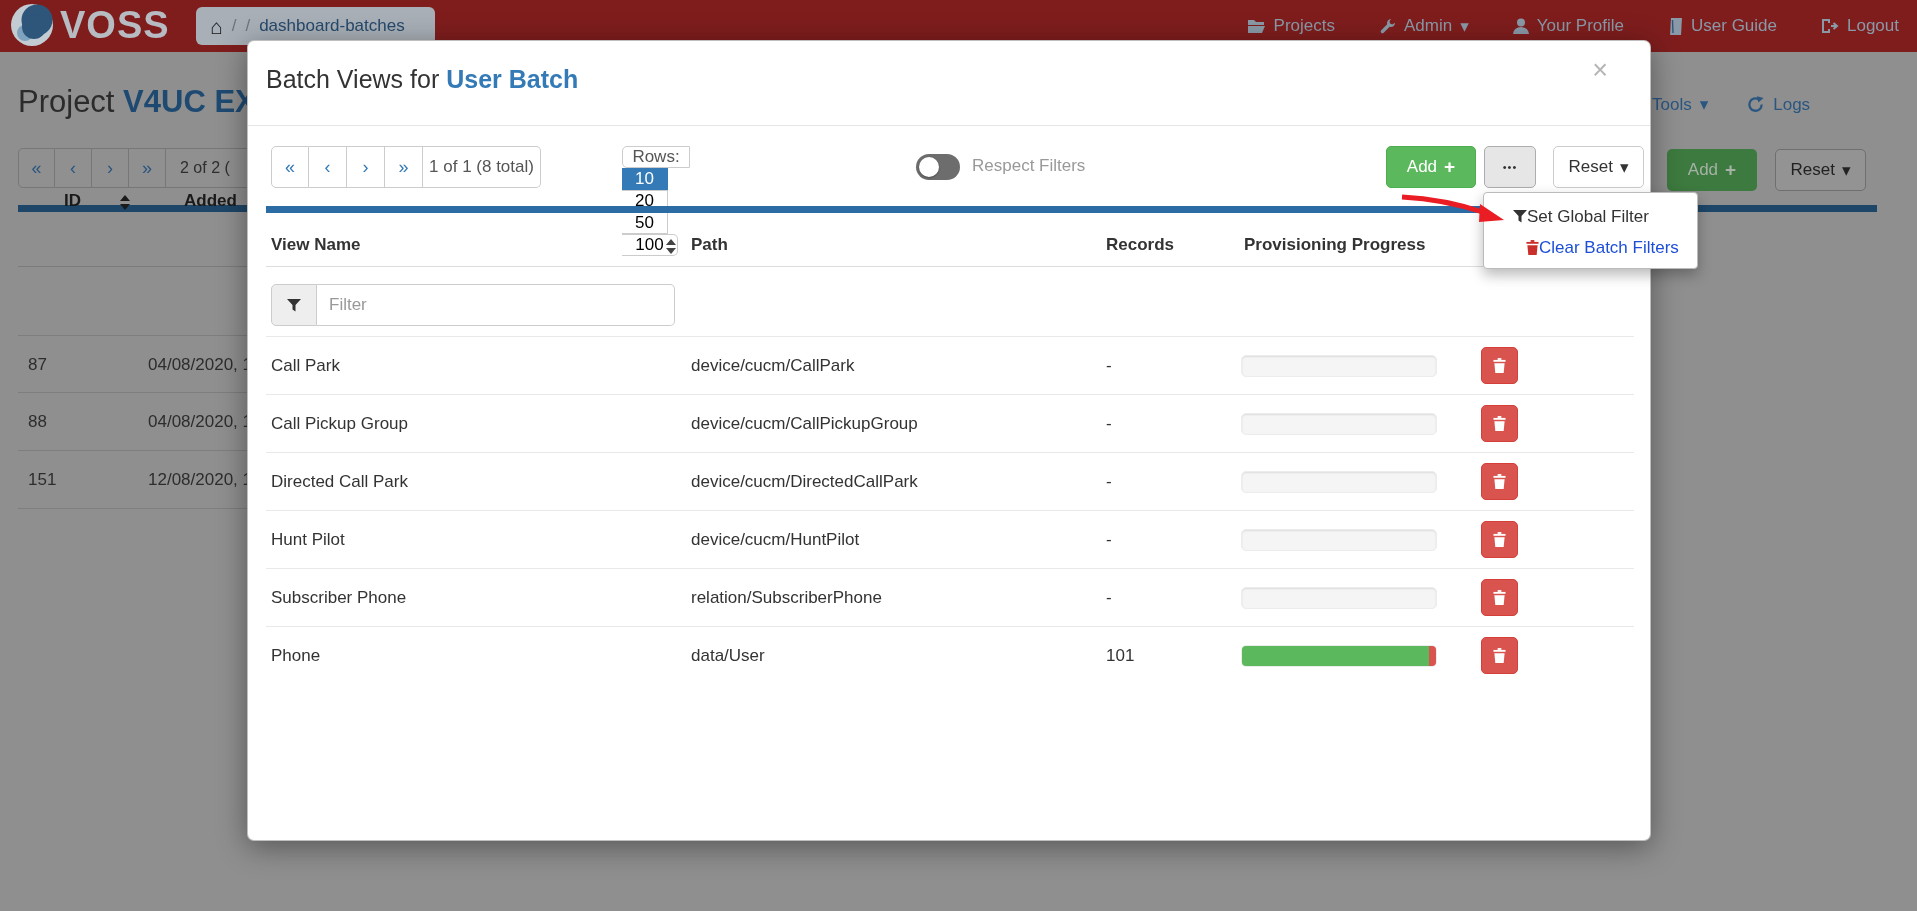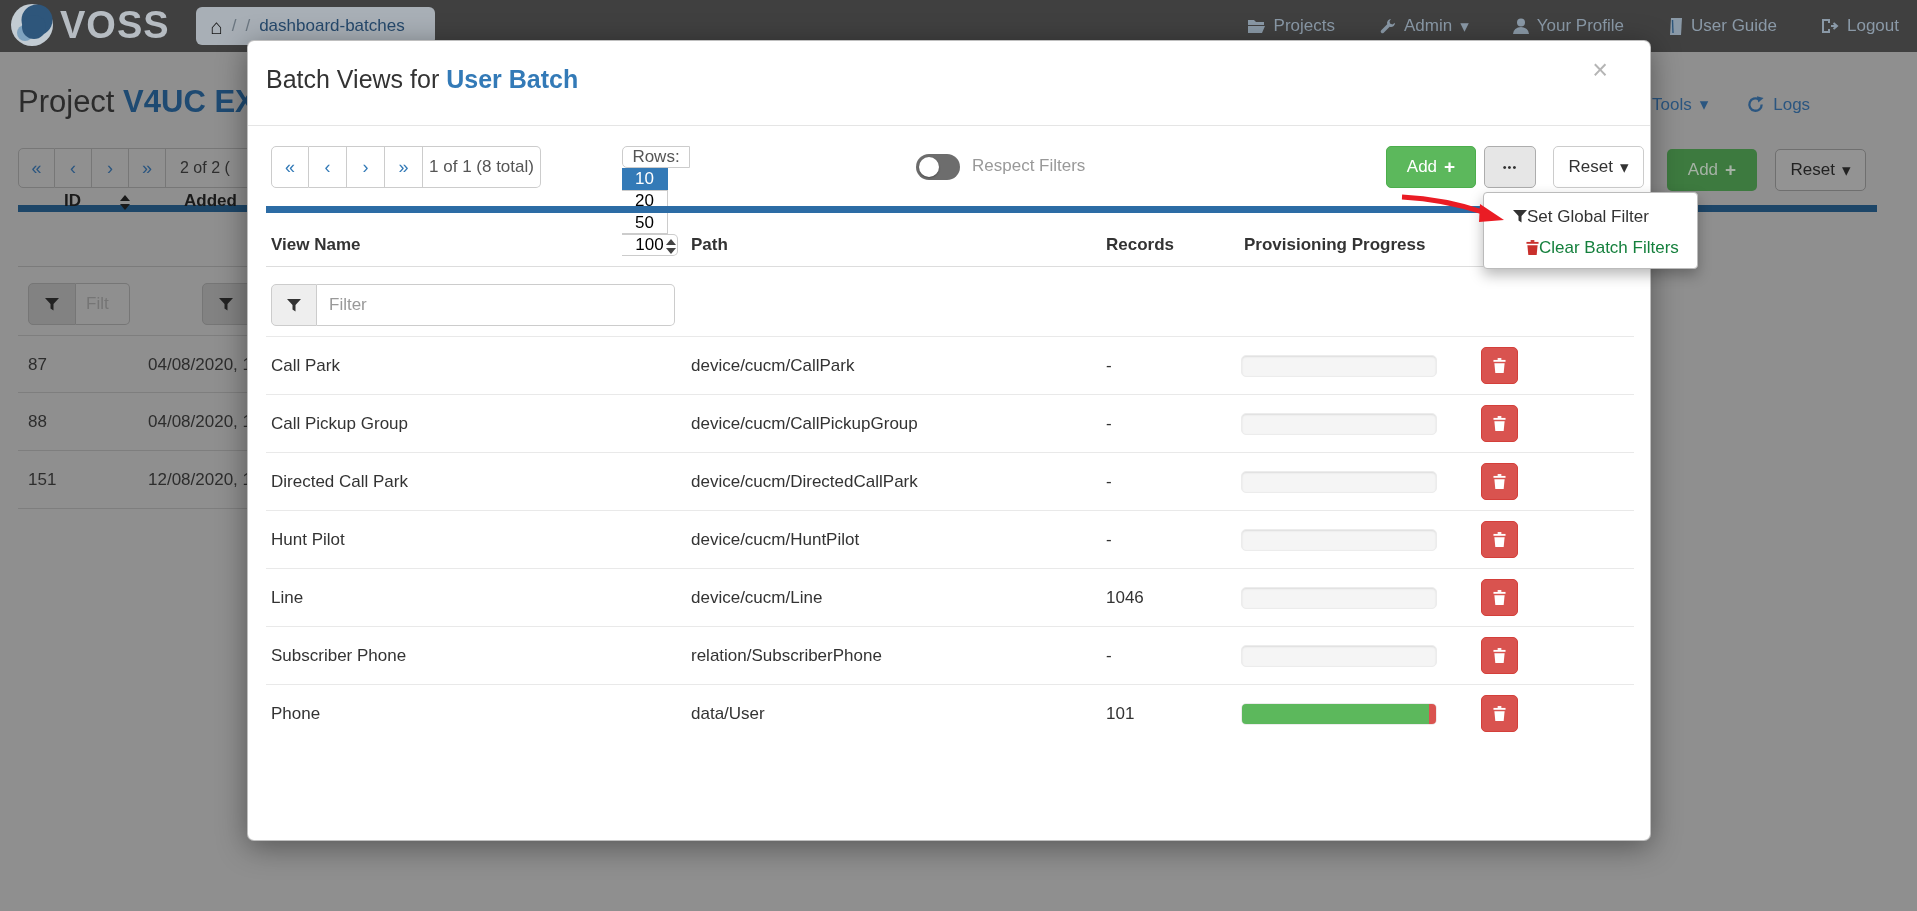--- a/index.html
+++ b/index.html
@@ -1,21 +1,21 @@
 <!DOCTYPE html>
 <html><head>
 <meta charset="utf-8">
 <style>
   * { margin:0; padding:0; box-sizing:border-box; }
   html,body { width:1917px; height:911px; }
   body { font-family:"Liberation Sans", sans-serif; font-size:17px; color:#333; overflow:hidden; }
   .screen { position:relative; width:1917px; height:911px; background:#8f8f8f; overflow:hidden; }
 
   
-  .navbar { position:absolute; left:0; top:0; width:1917px; height:52px; background:#404040; z-index:1; }
+  .navbar { position:absolute; left:0; top:0; width:1917px; height:52px; background:#7f1d1d; z-index:1; }
   .brand { position:absolute; left:10px; top:3px; display:flex; align-items:center; }
   .brand-text { color:#b6bcc2; font-size:38px; font-weight:bold; letter-spacing:1px; margin-left:6px; }
   .crumb-pill { position:absolute; left:196px; top:7px; width:239px; height:38px; background:#a8afb6; border-radius:6px;
                 display:flex; align-items:center; padding:0 14px; gap:9px; }
   .crumb-home { font-size:21px; color:#141414; line-height:1; }
   .crumb-sep { color:#6b7680; }
   .crumb-link { color:#26496c; }
   .nav-right { position:absolute; right:18px; top:0; height:52px; display:flex; align-items:center; gap:44px; }
   .nav-item { display:flex; align-items:center; gap:8px; color:#8a99a7; }
   .nav-item svg { display:block; }
@@ -106,21 +106,21 @@
   .view-row .records { position:absolute; left:840px; top:19px; color:#333; }
   .bar { position:absolute; left:975px; top:18px; width:196px; height:22px; background:#f5f5f5; border:1px solid #ececec; border-radius:5px; overflow:hidden; display:flex; box-shadow:inset 0 1px 2px rgba(0,0,0,.1); }
   .bar .seg-green { height:100%; background:#5cb85c; }
   .bar .seg-red { height:100%; background:#d9534f; }
   .row-del { position:absolute; left:1215px; top:10px; width:37px; height:37px; background:#d9534f; border:1px solid #d43f3a; border-radius:5px; display:flex; align-items:center; justify-content:center; }
 
   
   .menu { position:absolute; left:1483px; top:192px; width:215px; height:77px; background:#fff; border:1px solid #bbb; border-radius:4px;
           box-shadow:0 6px 14px rgba(0,0,0,.28); z-index:6; padding-top:8px; }
   .menu-item { height:31px; display:flex; align-items:center; padding-left:29px; color:#333; }
-  .menu-item.danger { color:#15803d;padding-left:42px; }
+  .menu-item.danger { color:#1d4ed8;padding-left:42px; }
 
   
   .arrow-svg { position:absolute; left:1398px; top:188px; z-index:7; }
 </style>
 </head>
 <body>
 
 <div class="screen">
 
   <div class="navbar">
@@ -218,38 +218,20 @@
       </div>
 
     <div class="bg-th" style="left:28px;">ID</div>
     <div class="sort-icon" style="position:absolute; left:120px; top:143px;">
         <span class="up" style="border-bottom-color:#1a1a1a;"></span>
         <span class="dn" style="border-top-color:#1a1a1a;"></span>
       </div>
     <div class="bg-th" style="left:148px;">Added</div>
     <div class="bg-head-line"></div>
 
-    <div class="bg-filter-row">
-      <div class="bg-filter-group">
-        <div class="bg-funnel-btn">
-          <svg width="14" height="13" viewBox="0 0 14 13">
-              <polygon points="0,0 14,0 8.5,6 8.5,12.5 5.5,10.5 5.5,6" fill="#222"></polygon>
-            </svg>
-        </div>
-        <input class="bg-filter-input" style="width: 54px;" placeholder="Filt">
-      </div>
-      <div class="bg-filter-group">
-        <div class="bg-funnel-btn">
-          <svg width="14" height="13" viewBox="0 0 14 13">
-              <polygon points="0,0 14,0 8.5,6 8.5,12.5 5.5,10.5 5.5,6" fill="#222"></polygon>
-            </svg>
-        </div>
-        <input class="bg-filter-input" style="width: 100px;" placeholder="Filter">
-      </div>
-    </div>
 
     <div class="bg-rows">
         <div class="bg-row">
       <div class="id">87</div>
       <div class="date">04/08/2020, 1</div>
     </div>
         <div class="bg-row">
       <div class="id">88</div>
       <div class="date">04/08/2020, 1</div>
     </div>
@@ -378,36 +360,20 @@
       </div>
       <div class="row-del">
         <svg width="13" height="15" viewBox="0 0 14 16">
               <rect x="5" y="0" width="4" height="2" fill="#fff"></rect>
               <rect x="0.5" y="2" width="13" height="2" fill="#fff"></rect>
               <path d="M1.5,5.5 h11 l-1,10.5 h-9 z" fill="#fff"></path>
             </svg>
       </div>
     </div>
         <div class="view-row">
-      <div class="name">Line</div>
-      <div class="path">device/cucm/Line</div>
-      <div class="records">1046</div>
-      <div class="bar">
-        <div class="seg-green" style="width: 0px;"></div>
-        <div class="seg-red" style="width: 0px;"></div>
-      </div>
-      <div class="row-del">
-        <svg width="13" height="15" viewBox="0 0 14 16">
-              <rect x="5" y="0" width="4" height="2" fill="#fff"></rect>
-              <rect x="0.5" y="2" width="13" height="2" fill="#fff"></rect>
-              <path d="M1.5,5.5 h11 l-1,10.5 h-9 z" fill="#fff"></path>
-            </svg>
-      </div>
-    </div>
-        <div class="view-row">
       <div class="name">Subscriber Phone</div>
       <div class="path">relation/SubscriberPhone</div>
       <div class="records">-</div>
       <div class="bar">
         <div class="seg-green" style="width: 0px;"></div>
         <div class="seg-red" style="width: 0px;"></div>
       </div>
       <div class="row-del">
         <svg width="13" height="15" viewBox="0 0 14 16">
               <rect x="5" y="0" width="4" height="2" fill="#fff"></rect>

